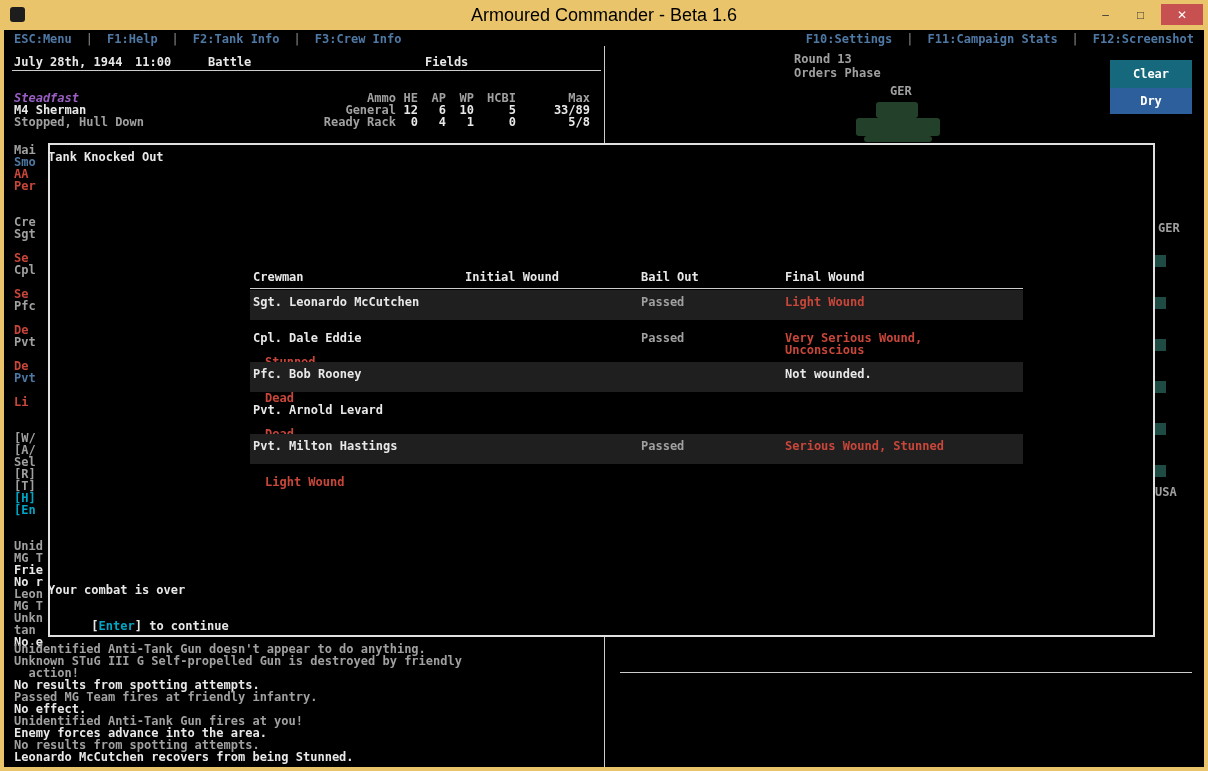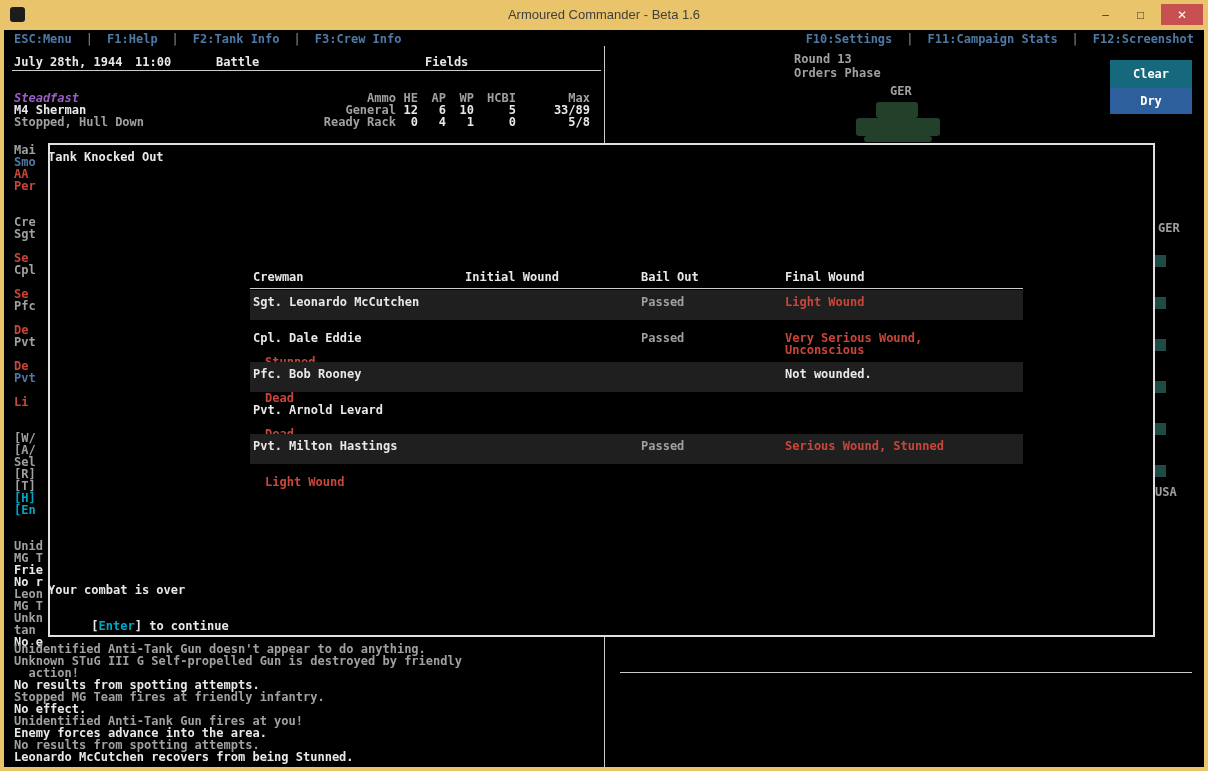--- a/index.html
+++ b/index.html
@@ -1,19 +1,19 @@
 <!DOCTYPE html>
 <html style="--c-titlebar: #e9c46a; --c-close-red: #c75050; --c-menu-blue: #4f79a5; --c-cyan: #00a6c6; --c-red: #c9463a; --c-purple: #9b5fc6; --c-gray: #a0a0a0; --c-bright: #e8e8e8; --c-stripe: #1f1f1f; --c-line: #cccccc; --c-weather-teal: #16687d; --c-weather-blue: #2e5f9d; --c-tank-green: #22402a; --c-marker-teal: #1e4c45;"><head>
 <meta charset="utf-8">
 <style>
   html,body{margin:0;padding:0;background:#2b2b2b;}
   .win{position:relative;width:1208px;height:771px;background:var(--c-titlebar,#e9c46a);box-sizing:border-box;outline:1px solid #9c7c35;overflow:hidden;font-family:"Liberation Sans",sans-serif;}
   .titlebar{position:absolute;left:0;top:0;width:100%;height:30px;}
   .app-icon{position:absolute;left:10px;top:7px;width:15px;height:15px;background:#1d1d1d;border-radius:3px;}
-  .wtitle{position:absolute;left:0;right:0;top:0;height:30px;line-height:30px;text-align:center;font-size:13px;color:#404040;}
+  .wtitle{position:absolute;left:0;right:0;top:0;height:30px;line-height:30px;text-align:center;font-size:18px;color:#000000;}
   .wcontrols{position:absolute;right:5px;top:4px;height:21px;display:flex;gap:6px;align-items:center;}
   .wbtn{width:29px;height:21px;display:flex;align-items:center;justify-content:center;font-size:12px;color:#3a3a3a;}
   .wbtn.close{width:42px;background:var(--c-close-red,#c75050);color:#fff;}
   .game{position:absolute;left:4px;top:30px;width:1200px;height:737px;background:#000;font-family:"DejaVu Sans Mono","Liberation Mono",monospace;font-size:12px;font-weight:bold;overflow:hidden;}
   .menubar{position:absolute;left:0;top:0;width:100%;height:17px;display:flex;justify-content:space-between;align-items:center;padding:0 10px;box-sizing:border-box;}
   .mgroup{display:flex;gap:14px;align-items:center;}
   .mi{color:var(--c-menu-blue,#4f79a5);}
   .sep{color:#6e6e6e;}
   .t{position:absolute;white-space:pre;line-height:12px;}
   .dim{color:var(--c-gray,#a0a0a0);}
@@ -65,21 +65,21 @@
         <span class="mi">F10:Settings</span>
         <span class="sep">|</span>
         <span class="mi">F11:Campaign Stats</span>
         <span class="sep">|</span>
         <span class="mi">F12:Screenshot</span>
       </div>
     </div>
 
     <span class="t bright" style="left:10px;top:26px">July 28th, 1944</span>
     <span class="t bright" style="left:131px;top:26px">11:00</span>
-    <span class="t bright" style="left:212px;top:26px">Battle</span>
+    <span class="t bright" style="left:204px;top:26px">Battle</span>
     <span class="t bright" style="left:421px;top:26px">Fields</span>
     <div class="hline" style="left:8px;top:40px;width:589px"></div>
     <div class="vline" style="left:600px;top:16px;height:721px"></div>
 
     <span class="t purple" style="left:10px;top:62px">Steadfast</span>
     <span class="t bright" style="left:10px;top:74px">M4 Sherman</span>
     <span class="t dim" style="left:10px;top:86px">Stopped, Hull Down</span>
 
     <span class="t dim ra" style="left:300px;top:62px;width:92px">Ammo</span>
     <span class="t dim ra" style="left:374px;top:62px;width:40px">HE</span>
@@ -198,21 +198,21 @@
 
     <span class="t bright ctr dz" style="left:44px;top:554px;width:1071px">Your combat is over</span>
     <div class="t bright ctr dz" style="left:44px;top:578px;width:1107px">
       <span>[</span><span class="cyan">Enter</span><span>] to continue</span>
     </div>
 
     <span class="t dim" style="left:10px;top:625px">Unknown STuG III G Self-propelled Gun is destroyed by friendly</span>
     <span class="t dim" style="left:10px;top:613px">Unidentified Anti-Tank Gun doesn't appear to do anything.</span>
     <span class="t dim" style="left:10px;top:637px">  action!</span>
     <span class="t bright" style="left:10px;top:649px">No results from spotting attempts.</span>
-    <span class="t dim" style="left:10px;top:661px">Stopped MG Team fires at friendly infantry.</span>
+    <span class="t dim" style="left:10px;top:661px">Passed MG Team fires at friendly infantry.</span>
     <span class="t bright" style="left:10px;top:673px">No effect.</span>
     <span class="t dim" style="left:10px;top:685px">Unidentified Anti-Tank Gun fires at you!</span>
     <span class="t bright" style="left:10px;top:697px">Enemy forces advance into the area.</span>
     <span class="t dim" style="left:10px;top:709px">No results from spotting attempts.</span>
     <span class="t bright" style="left:10px;top:721px">Leonardo McCutchen recovers from being Stunned.</span>
 
     <div class="hline" style="left:616px;top:642px;width:572px"></div>
 
   </div>
 </div>

